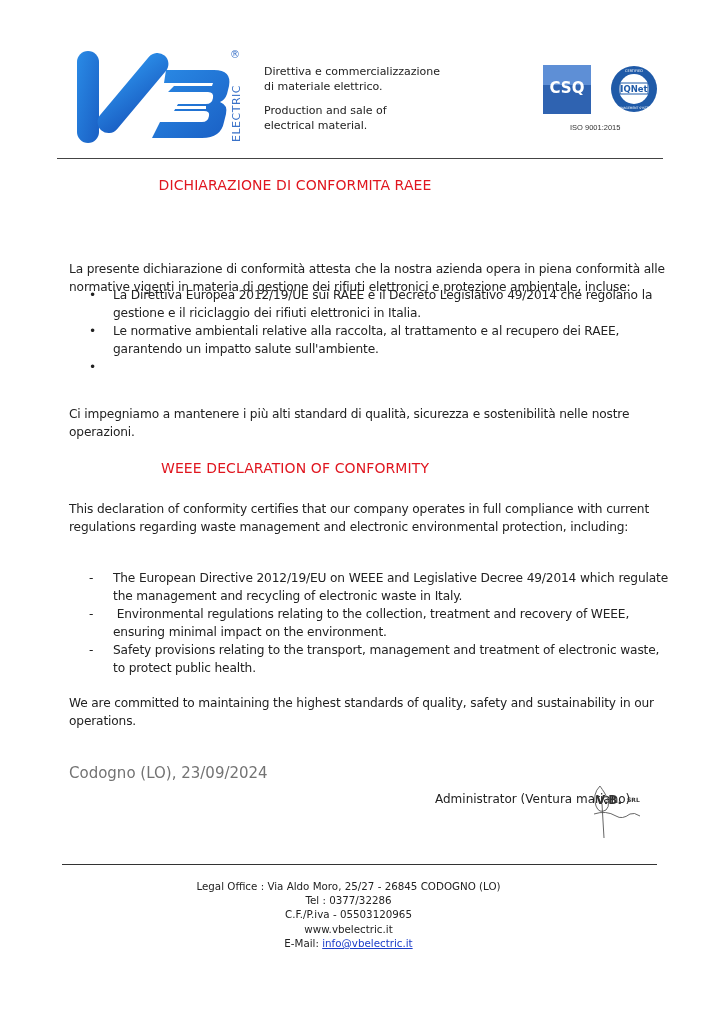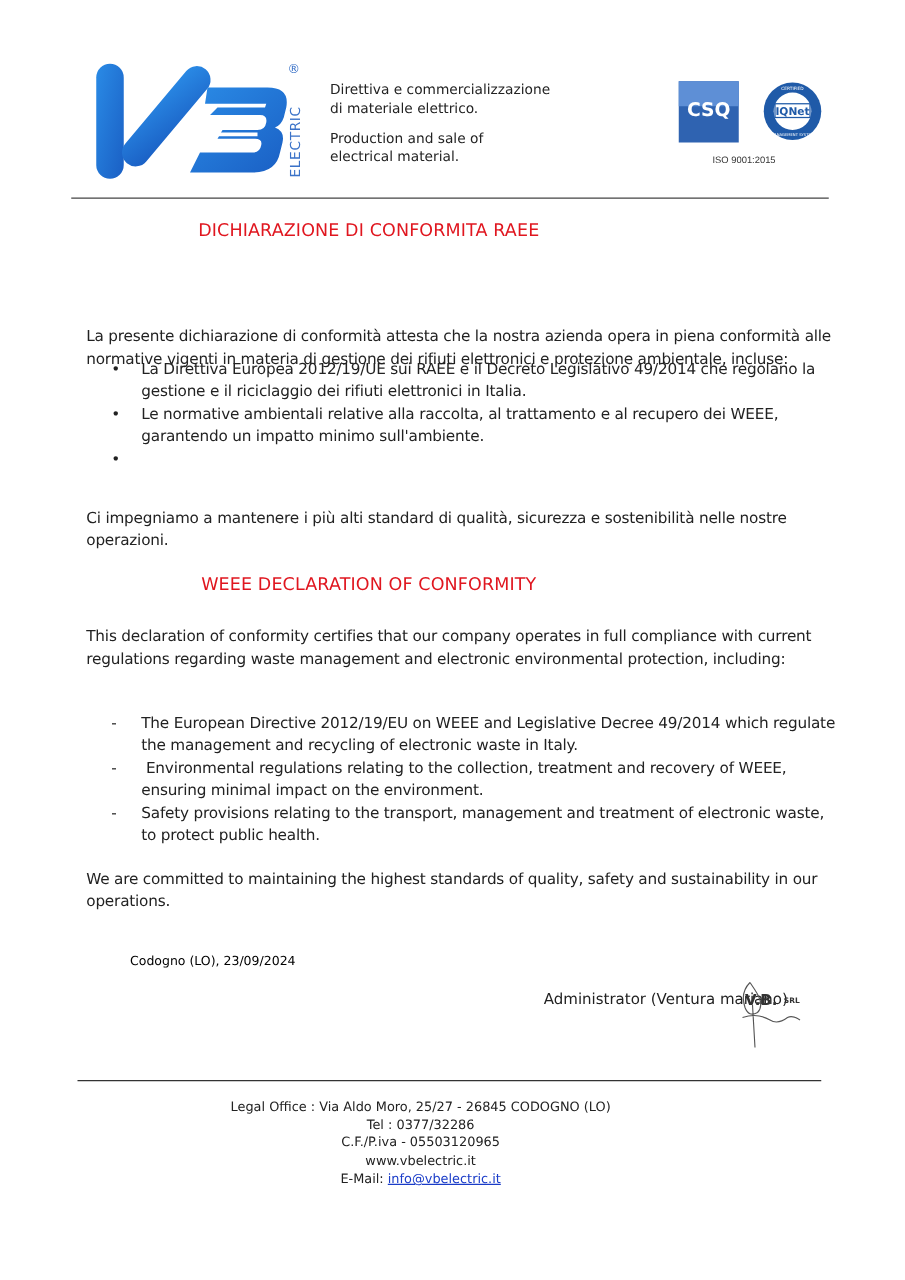--- a/index.html
+++ b/index.html
@@ -26,28 +26,28 @@
   .p2 { top: 405px; }
   .p3 { top: 500px; }
   .p4 { top: 694px; }
 
   .list { left: 69px; width: 600px; margin: 0; padding: 0; list-style: none; font-size: 12.2px; line-height: 18px; color: #222; letter-spacing: -0.15px; }
   .list li { position: relative; padding-left: 44px; }
   .list .mark { position: absolute; left: 20px; top: 0; }
   .l1 { top: 286px; }
   .l2 { top: 569px; }
 
-  .place-date { left: 69px; top: 764px; font-size: 10px; color: #000000; margin-left: 35px; }
+  .place-date { left: 69px; top: 764px; font-size: 15px; color: #737373; }
   .admin { left: 435px; top: 792px; font-size: 12px; color: #222; }
   .signature { left: 582px; top: 780px; width: 70px; height: 60px; }
 
   .rule-bottom { left: 62px; top: 864px; width: 595px; height: 0; border-top: 1.6px solid #333; }
 
   
-  .footer { left: 16px; top: 879px; width: 641px; text-align: center; font-size: 10.3px; line-height: 14.2px; color: #222; }
+  .footer { left: 0; top: 879px; width: 641px; text-align: center; font-size: 10.3px; line-height: 14.2px; color: #222; padding-left: 28px; }
   .footer div { margin: 0; }
   .footer a { color: #1a3cc8; text-decoration: underline; }
 </style>
 </head>
 <body>
 
 <svg class="abs logo" viewBox="0 0 172 100">
   <defs>
     <linearGradient id="lg1" x1="0" y1="0" x2="1" y2="1">
       <stop offset="0" stop-color="#2a8be6"></stop>
@@ -95,21 +95,21 @@
 <div class="abs iso">ISO 9001:2015</div>
 
 <div class="abs rule-top"></div>
 
 <div class="abs title t1">DICHIARAZIONE DI CONFORMITA RAEE</div>
 
 <p class="abs para p1">La presente dichiarazione di conformità attesta che la nostra azienda opera in piena conformità alle normative vigenti in materia di gestione dei rifiuti elettronici e protezione ambientale, incluse:</p>
 
 <ul class="abs list l1">
   <li><span class="mark">•</span><span>La Direttiva Europea 2012/19/UE sui RAEE e il Decreto Legislativo 49/2014 che regolano la gestione e il riciclaggio dei rifiuti elettronici in Italia.</span></li>
-  <li><span class="mark">•</span><span>Le normative ambientali relative alla raccolta, al trattamento e al recupero dei WEEE, garantendo un impatto minimo sull'ambiente.</span></li>
+  <li><span class="mark">•</span><span>Le normative ambientali relative alla raccolta, al trattamento e al recupero dei RAEE, garantendo un impatto salute sull'ambiente.</span></li>
   <li><span class="mark">•</span></li>
 </ul>
 
 <p class="abs para p2">Ci impegniamo a mantenere i più alti standard di qualità, sicurezza e sostenibilità nelle nostre operazioni.</p>
 
 <div class="abs title t2">WEEE DECLARATION OF CONFORMITY</div>
 
 <p class="abs para p3">This declaration of conformity certifies that our company operates in full compliance with current regulations regarding waste management and electronic environmental protection, including:</p>
 
 <ul class="abs list l2">

